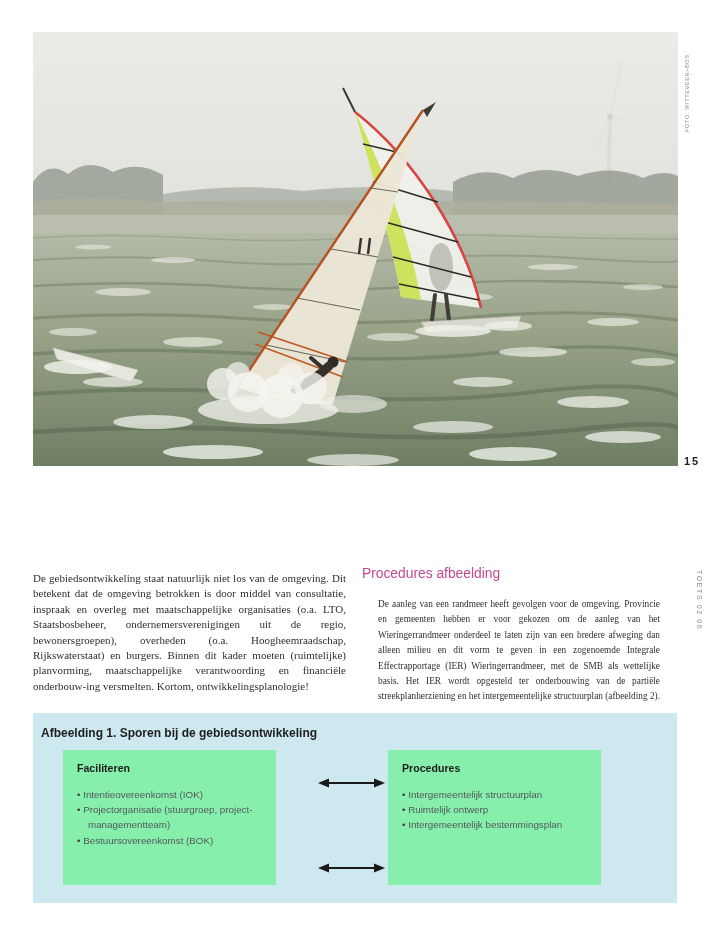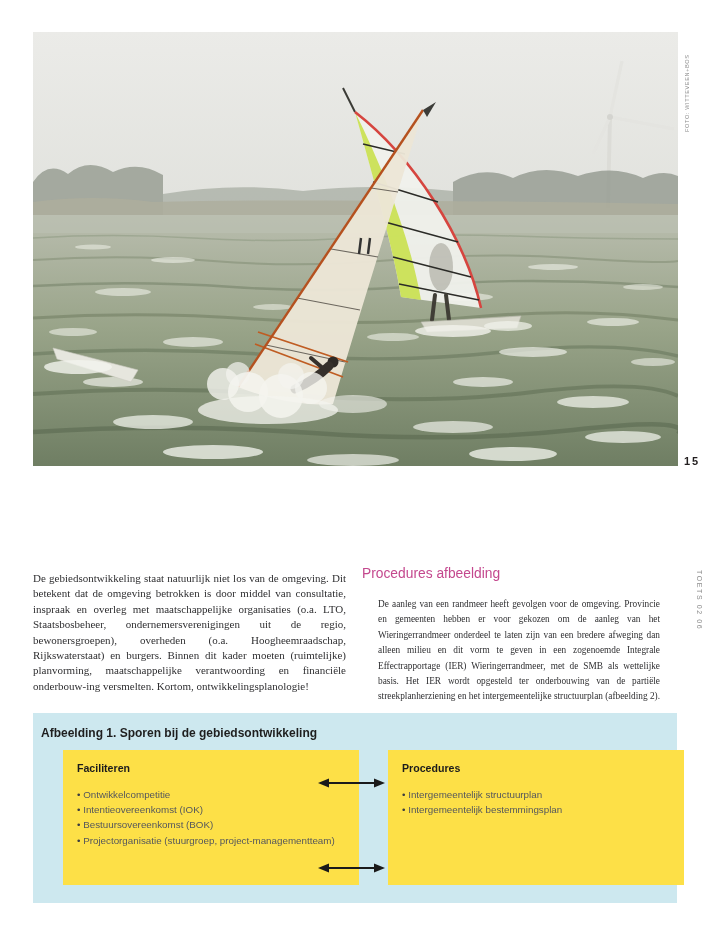--- a/index.html
+++ b/index.html
@@ -41,21 +41,21 @@
   }
   
   .figure{
     position:absolute;left:33px;top:713px;width:644px;height:190px;
     background:#cde8ef;
   }
   .figure-caption{
     position:absolute;left:8px;top:13px;font-size:12px;font-weight:bold;color:#1e1e1e;
   }
   .fig-box{
-    position:absolute;top:37px;width:296px;height:135px;background:#fde047;
+    position:absolute;top:37px;width:213px;height:135px;background:#86efac;
     box-sizing:border-box;padding:12px 14px;
   }
   .fig-box.left{left:30px;}
   .fig-box.right{left:355px;}
   .fig-box h3{margin:0;font-size:10.6px;font-weight:bold;color:#1c1c1c;}
   .fig-box ul{margin:13px 0 0 0;padding:0;list-style:none;}
   .fig-box li{
     font-size:9.8px;line-height:15.2px;color:#55575c;
     padding-left:11px;text-indent:-11px;
   }
@@ -211,31 +211,31 @@
     <h2 class="section-heading">Procedures afbeelding</h2>
     <p>De aanleg van een randmeer heeft gevolgen voor de omgeving. Provincie en gemeenten hebben er voor gekozen om de aanleg van het Wieringerrandmeer onderdeel te laten zijn van een bredere afweging dan alleen milieu en dit vorm te geven in een zogenoemde Integrale Effectrapportage (IER) Wieringerrandmeer, met de SMB als wettelijke basis. Het IER wordt opgesteld ter onderbouwing van de partiële streekplanherziening en het intergemeentelijke structuurplan (afbeelding 2).</p>
   </div>
 
   <div class="figure">
     <div class="figure-caption">Afbeelding 1. Sporen bij de gebiedsontwikkeling</div>
 
     <div class="fig-box left">
       <h3>Faciliteren</h3>
       <ul>
-          <li>Ontwikkelcompetitie</li>
           <li>Intentieovereenkomst (IOK)</li>
+          <li>Projectorganisatie (stuurgroep, project-managementteam)</li>
           <li>Bestuursovereenkomst (BOK)</li>
-          <li>Projectorganisatie (stuurgroep, project-managementteam)</li>
         </ul>
     </div>
 
     <div class="fig-box right">
       <h3>Procedures</h3>
       <ul>
           <li>Intergemeentelijk structuurplan</li>
+          <li>Ruimtelijk ontwerp</li>
           <li>Intergemeentelijk bestemmingsplan</li>
         </ul>
     </div>
 
     <svg class="arrow top" viewBox="0 0 67 12">
       <line x1="9" y1="6" x2="58" y2="6" stroke="#1a1a1a" stroke-width="2.2"></line>
       <polygon points="0,6 11,1.5 11,10.5" fill="#1a1a1a"></polygon>
       <polygon points="67,6 56,1.5 56,10.5" fill="#1a1a1a"></polygon>
     </svg>
     <svg class="arrow bottom" viewBox="0 0 67 12">

